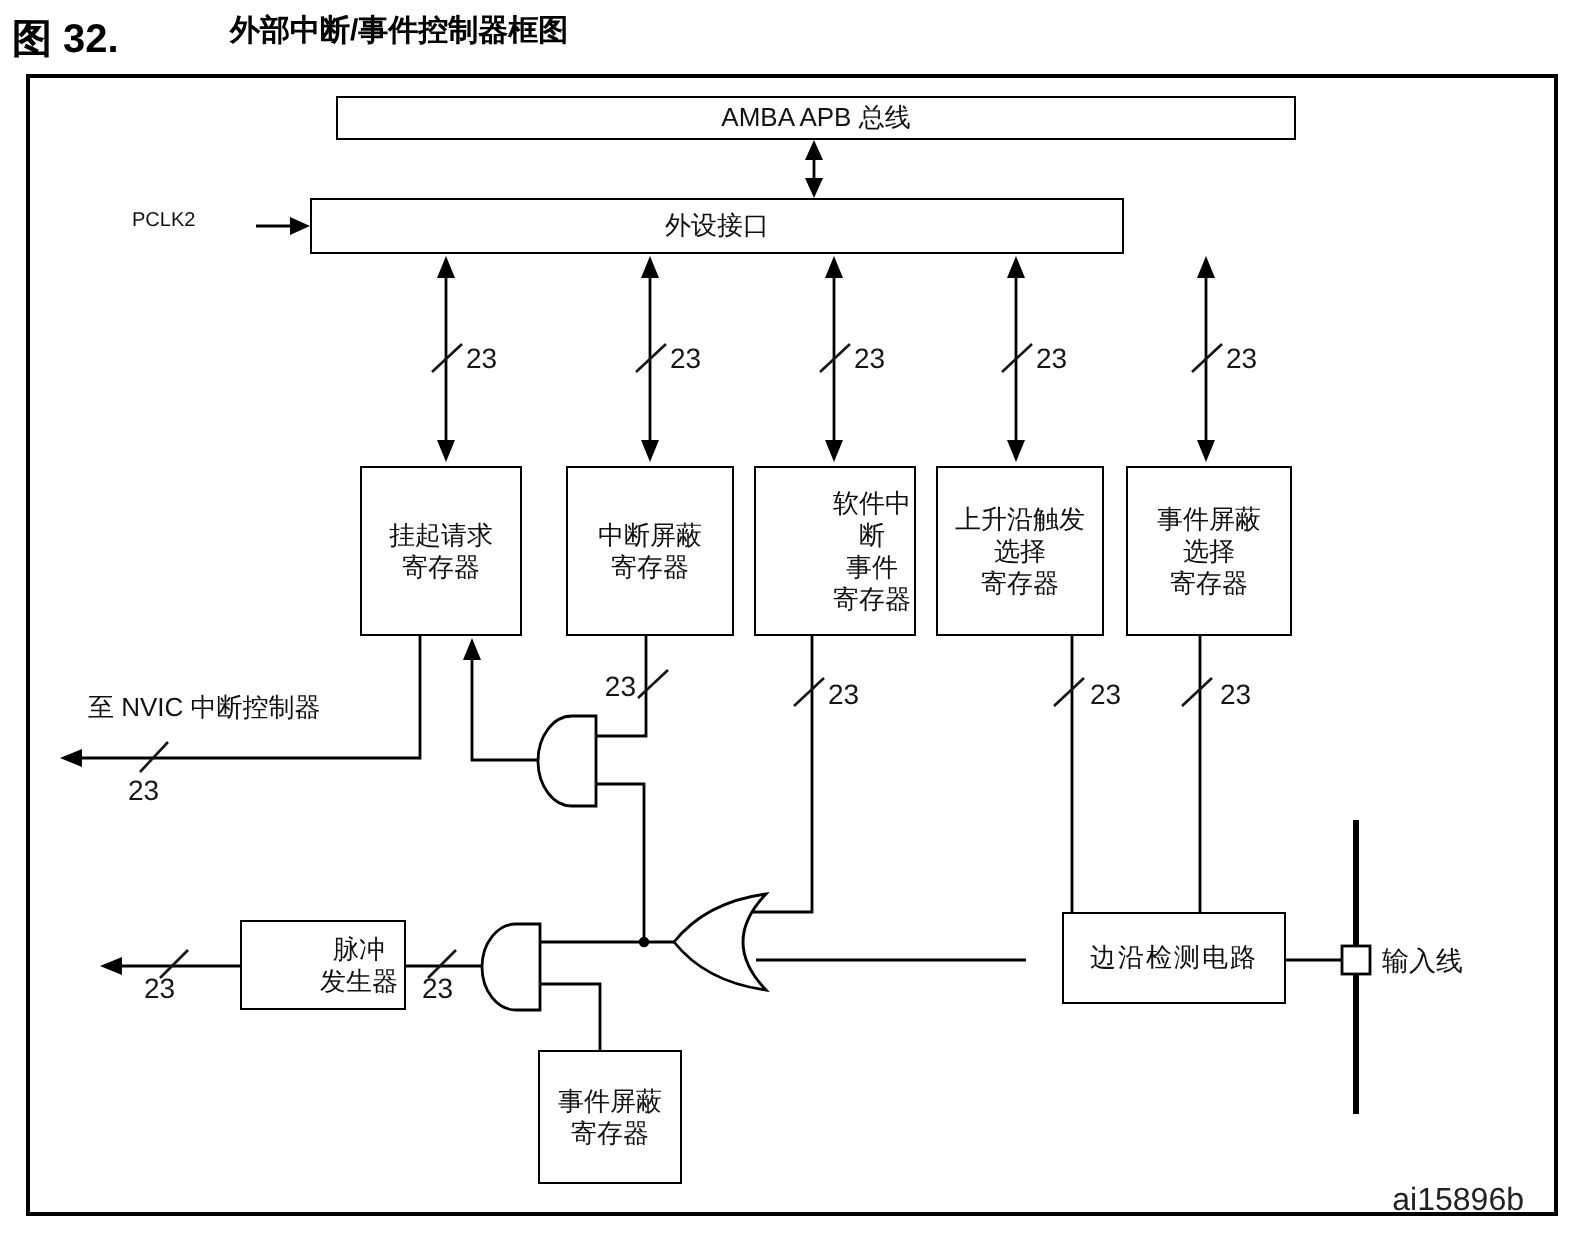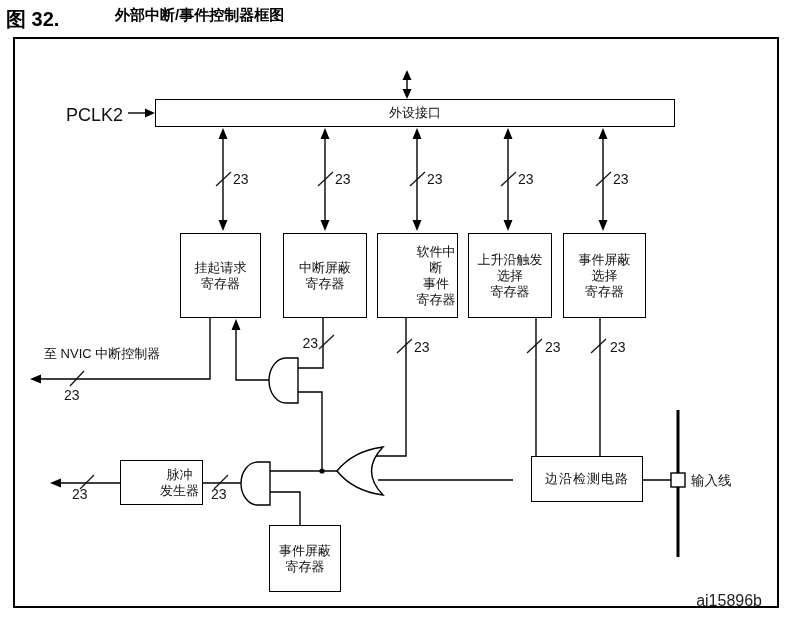--- a/index.html
+++ b/index.html
@@ -124,21 +124,22 @@
       <text x="318" y="348" text-anchor="end">23</text>
       <text x="414" y="352">23</text>
       <text x="545" y="352">23</text>
       <text x="610" y="352">23</text>
       <text x="64" y="400">23</text>
       <text x="72" y="499">23</text>
       <text x="211" y="499">23</text>
     </g>
   </svg>
 
-  <div class="box" style="left:155px;top:99px;width:520px;height:28px;">外设接口</div>
+  <div class="box" style="left:168px;top:48px;width:480px;height:22px;">AMBA APB 总线</div>
+  <div class="box" style="left:155px;top:99px;width:407px;height:28px;">外设接口</div>
 
   <div class="box" style="left:180px;top:233px;width:81px;height:85px;">挂起请求
 寄存器</div>
   <div class="box" style="left:283px;top:233px;width:84px;height:85px;">中断屏蔽
 寄存器</div>
   <div class="box" style="left:377px;top:233px;width:81px;height:85px;padding-left:37px;">软件中断
 事件
 寄存器</div>
   <div class="box" style="left:468px;top:233px;width:84px;height:85px;">上升沿触发
 选择
@@ -146,18 +147,18 @@
   <div class="box" style="left:563px;top:233px;width:83px;height:85px;">事件屏蔽
 选择
 寄存器</div>
 
   <div class="box" style="left:120px;top:460px;width:83px;height:45px;padding-left:36px;">脉冲
 发生器</div>
   <div class="box" style="left:269px;top:525px;width:72px;height:67px;">事件屏蔽
 寄存器</div>
   <div class="box" style="left:531px;top:456px;width:112px;height:46px;letter-spacing:1px;">边沿检测电路</div>
 
-  <div class="lbl" style="left:66px;top:105px;font-size:18px;">PCLK2</div>
+  <div class="lbl" style="left:66px;top:105px;font-size:10px;">PCLK2</div>
   <div class="lbl" style="left:44px;top:345px;">至 NVIC 中断控制器</div>
   <div class="lbl" style="left:691px;top:472px;font-size:13.5px;">输入线</div>
   <div class="figref">ai15896b</div>
 
 </div>
 
 </body></html>

